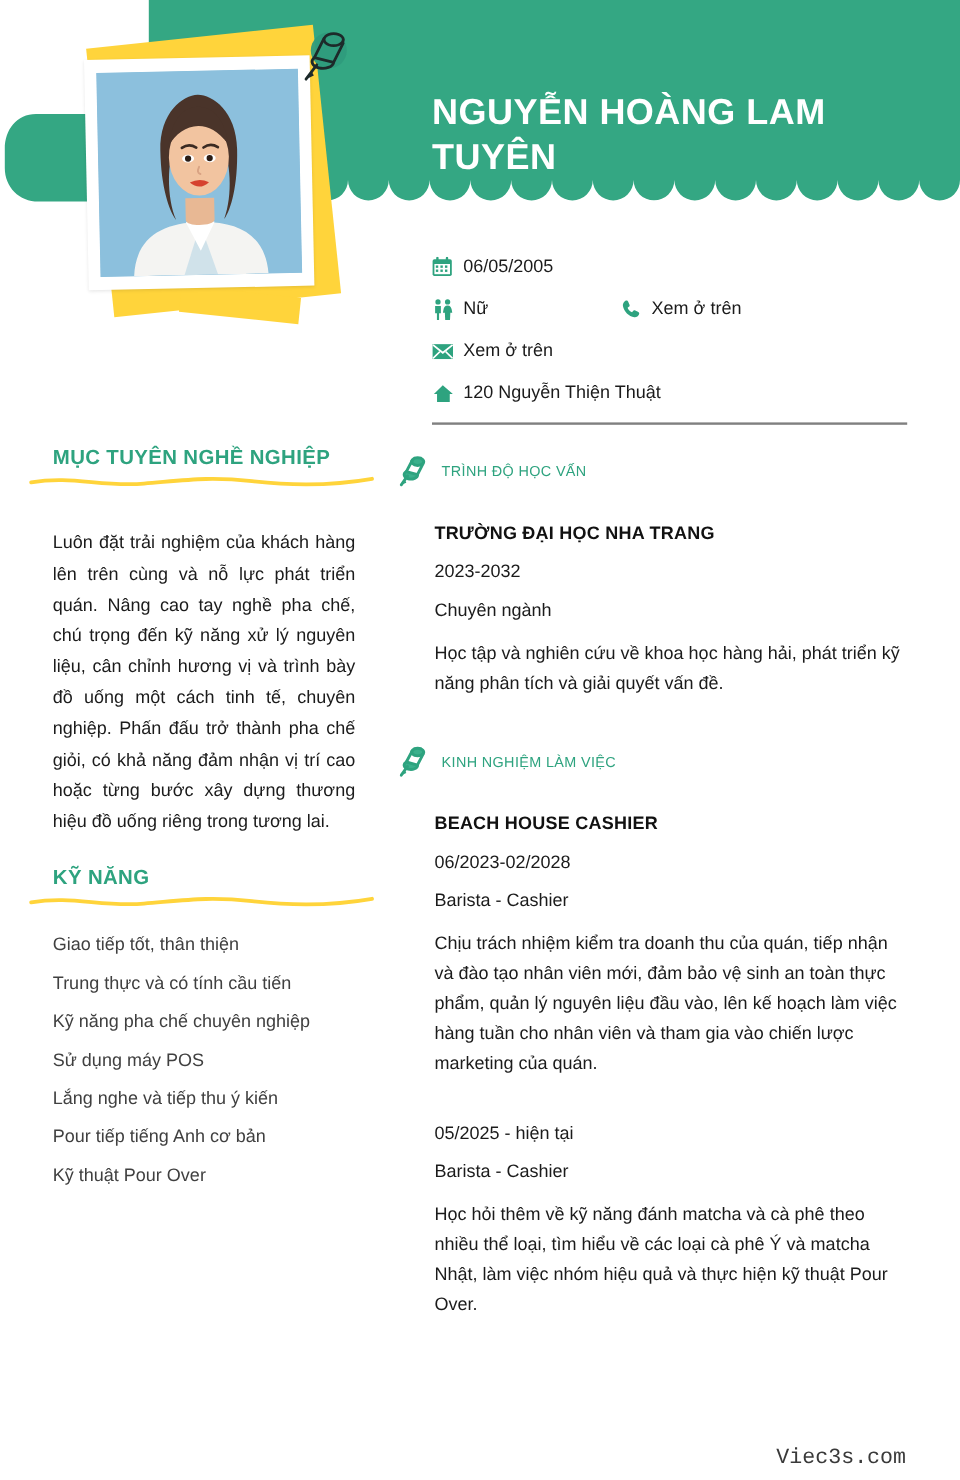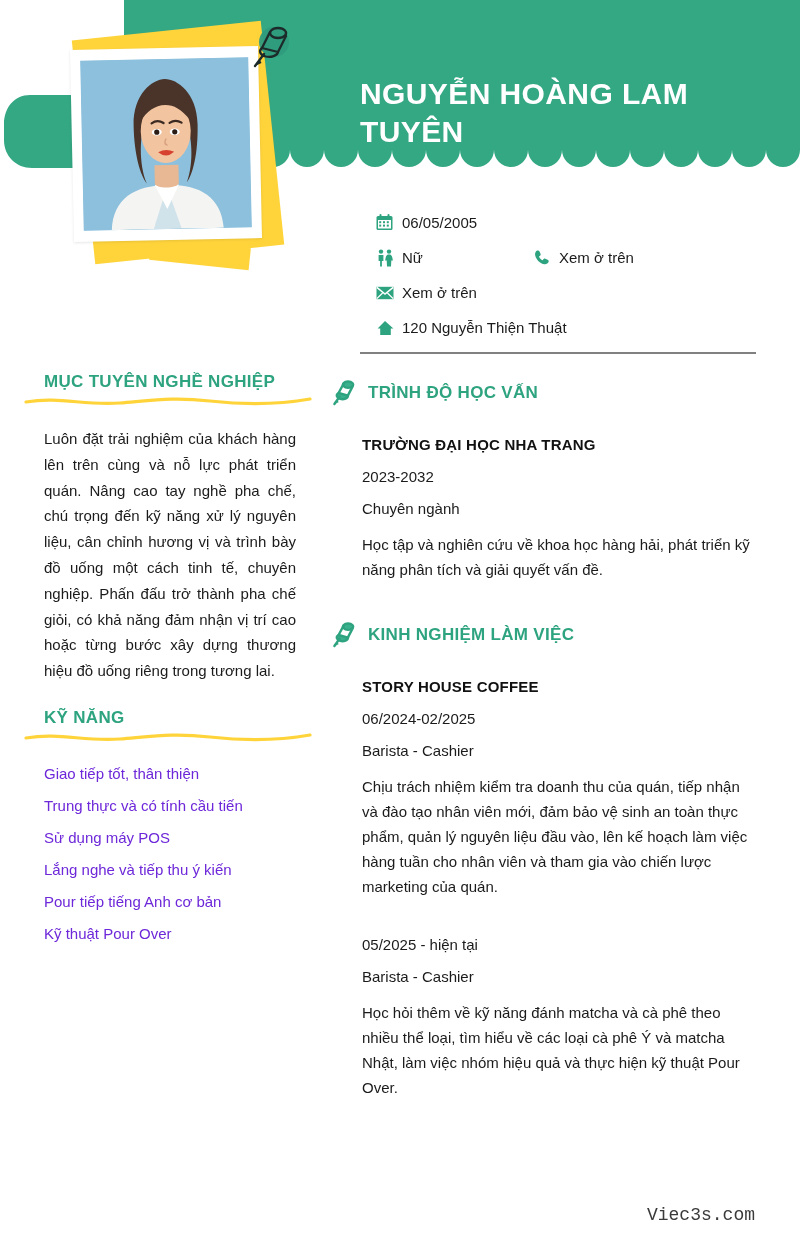--- a/index.html
+++ b/index.html
@@ -52,54 +52,54 @@
     letter-spacing:.4px; line-height:1.28;margin-top:45px;
   }
   #cv-role {
     margin-top:13px; font-size:17px; color:#ffffff; letter-spacing:1.1px;
   }
 
   
   #contact-block { position:absolute; left:360px; top:205px; width:400px; z-index:3; }
   .contact-row { display:flex; align-items:center; height:35px; }
   .contact-cell { display:flex; align-items:center; }
-  .contact-cell.first { width:157px;margin-left:16px; }
+  .contact-cell.first { width:157px; }
   .c-ico { width:26px; display:flex; align-items:center; justify-content:flex-start; }
   .c-ico svg { display:block; }
   .c-txt { font-size:15px; color:#1b1b1b; }
   #contact-divider {
     position:absolute; left:360px; top:352px; width:396px; height:2px;
     background:#808080; z-index:3;
   }
 
   
   #left-col  { position:absolute; left:0;   top:372px; width:330px; z-index:3; }
   #right-col { position:absolute; left:330px; top:378px; width:470px; z-index:3; }
 
   
   .l-head { position:relative; padding:0 0 0 44px; }
   .l-head .l-title {
     font-size:17px; font-weight:bold; color:#2EA37F; letter-spacing:.3px;
   }
   .l-wave { display:block; width:288px; height:12px; margin:4px 0 0 -20px; }
 
   #objective-text {
-    margin:18px 44px 0 44px; width:252px;
+    margin:32px 44px 0 44px; width:252px;
     font-size:15px; line-height:1.72; text-align:justify; color:#1b1b1b;
   }
 
   #skills-head { margin-top:24px; }
   #skills-list { margin:14px 0 0 44px; list-style:none; }
-  #skills-list li { font-size:15px; line-height:1.0; padding:8.5px 0; color:#6d28d9; }
+  #skills-list li { font-size:15px; line-height:1.0; padding:8.5px 0; color:#404040; }
 
   
   .r-head { display:flex; align-items:center; gap:10px; margin-bottom:6px; }
   .r-head .pin { width:28px; height:30px; flex:0 0 28px; }
   .r-head .pin svg { display:block; width:28px; height:30px; }
-  .r-title { font-size:17px; font-weight:bold; color:#2EA37F; letter-spacing:.3px; }
+  .r-title { font-size:12px; font-weight:normal; color:#2EA37F; letter-spacing:.3px; }
 
   .entry { margin:0 44px 0 32px; padding-top:22px; }
   .entry-org { font-size:15px; font-weight:bold; color:#111; letter-spacing:.2px; }
   .entry-line { font-size:15px; color:#1b1b1b; margin-top:15px; }
   .entry-desc { font-size:15px; color:#1b1b1b; margin-top:15px; line-height:1.67; }
 
   #exp-head { margin-top:38px; }
 
   #footer {
     position:absolute; right:45px; bottom:8px;
@@ -265,20 +265,21 @@
   <div class="l-head" id="skills-head">
     <div class="l-title">KỸ NĂNG</div>
     <svg class="l-wave" viewBox="0 0 288 12" preserveAspectRatio="none" aria-hidden="true">
       <path d="M2,6 C36,0 60,10 96,7 C132,4 150,1 186,5 C222,9 252,9 286,3" fill="none" stroke="#FFD43B" stroke-width="3.2" stroke-linecap="round"></path>
     </svg>
   </div>
 
   <ul id="skills-list">
     <li>Giao tiếp tốt, thân thiện</li>
     <li>Trung thực và có tính cầu tiến</li>
+    <li>Kỹ năng pha chế chuyên nghiệp</li>
     <li>Sử dụng máy POS</li>
     <li>Lắng nghe và tiếp thu ý kiến</li>
     <li>Pour tiếp tiếng Anh cơ bản</li>
     <li>Kỹ thuật Pour Over</li>
   </ul>
 </div>
 
 <div id="right-col">
 
   <div class="r-head">
@@ -314,22 +315,22 @@
           <path d="M8.6,15 a5.6,3.6 0 1 0 9.4,2.6 Z" fill="#3bb08c"></path>
           <path d="M9.6,18.6 L4.4,26"></path>
         </g>
         <path d="M4.4,26 L7.6,22.2 L8.6,24.2 Z" fill="#2EA37F"></path>
       </svg>
     </span>
     <span class="r-title">KINH NGHIỆM LÀM VIỆC</span>
   </div>
 
   <div class="entry">
-    <div class="entry-org">STORY HOUSE COFFEE</div>
-    <div class="entry-line">06/2024-02/2025</div>
+    <div class="entry-org">BEACH HOUSE CASHIER</div>
+    <div class="entry-line">06/2023-02/2028</div>
     <div class="entry-line">Barista - Cashier</div>
     <div class="entry-desc">Chịu trách nhiệm kiểm tra doanh thu của quán, tiếp nhận và đào tạo nhân viên mới, đảm bảo vệ sinh an toàn thực phẩm, quản lý nguyên liệu đầu vào, lên kế hoạch làm việc hàng tuần cho nhân viên và tham gia vào chiến lược marketing của quán.</div>
   </div>
 
   <div class="entry">
     <div class="entry-line">05/2025 - hiện tại</div>
     <div class="entry-line">Barista - Cashier</div>
     <div class="entry-desc">Học hỏi thêm về kỹ năng đánh matcha và cà phê theo nhiều thể loại, tìm hiểu về các loại cà phê Ý và matcha Nhật, làm việc nhóm hiệu quả và thực hiện kỹ thuật Pour Over.</div>
   </div>
 </div>

